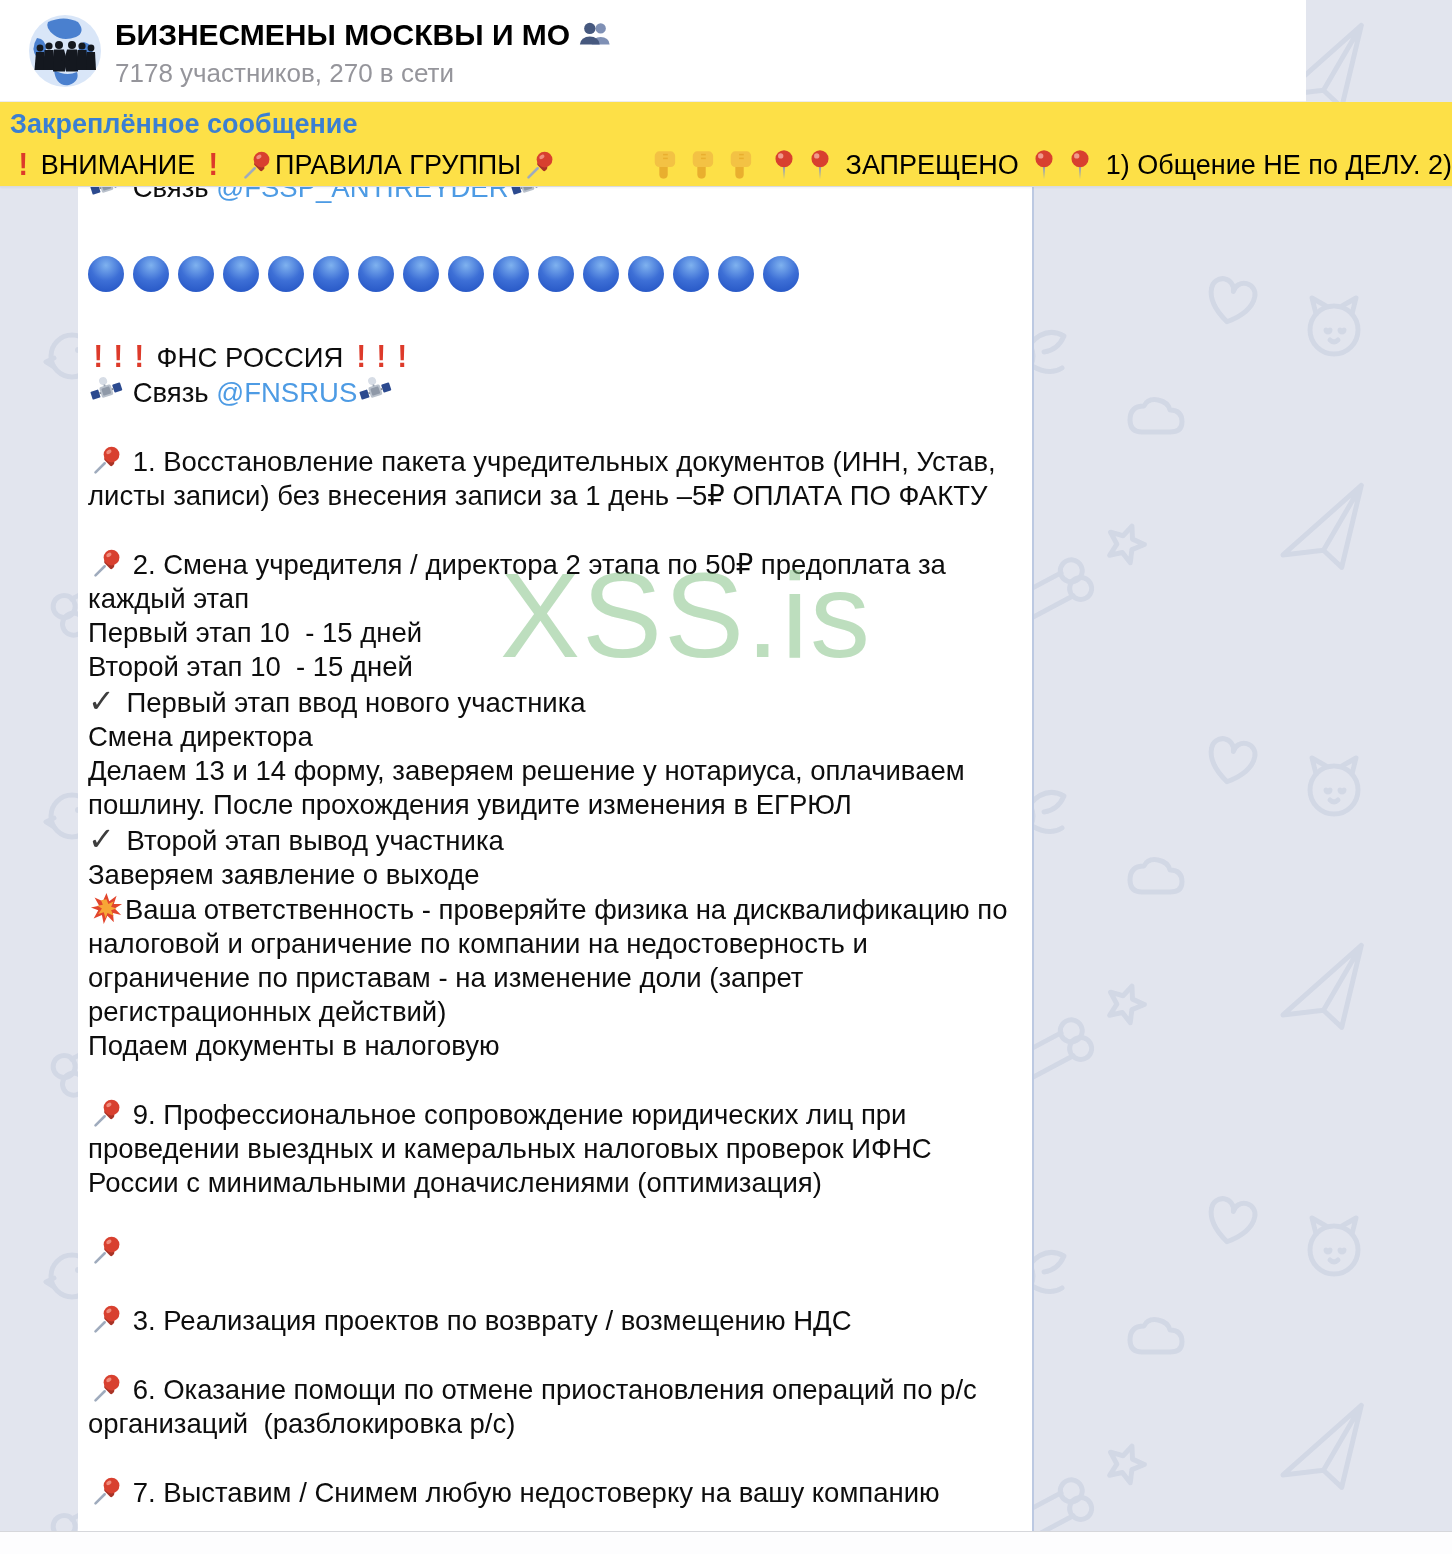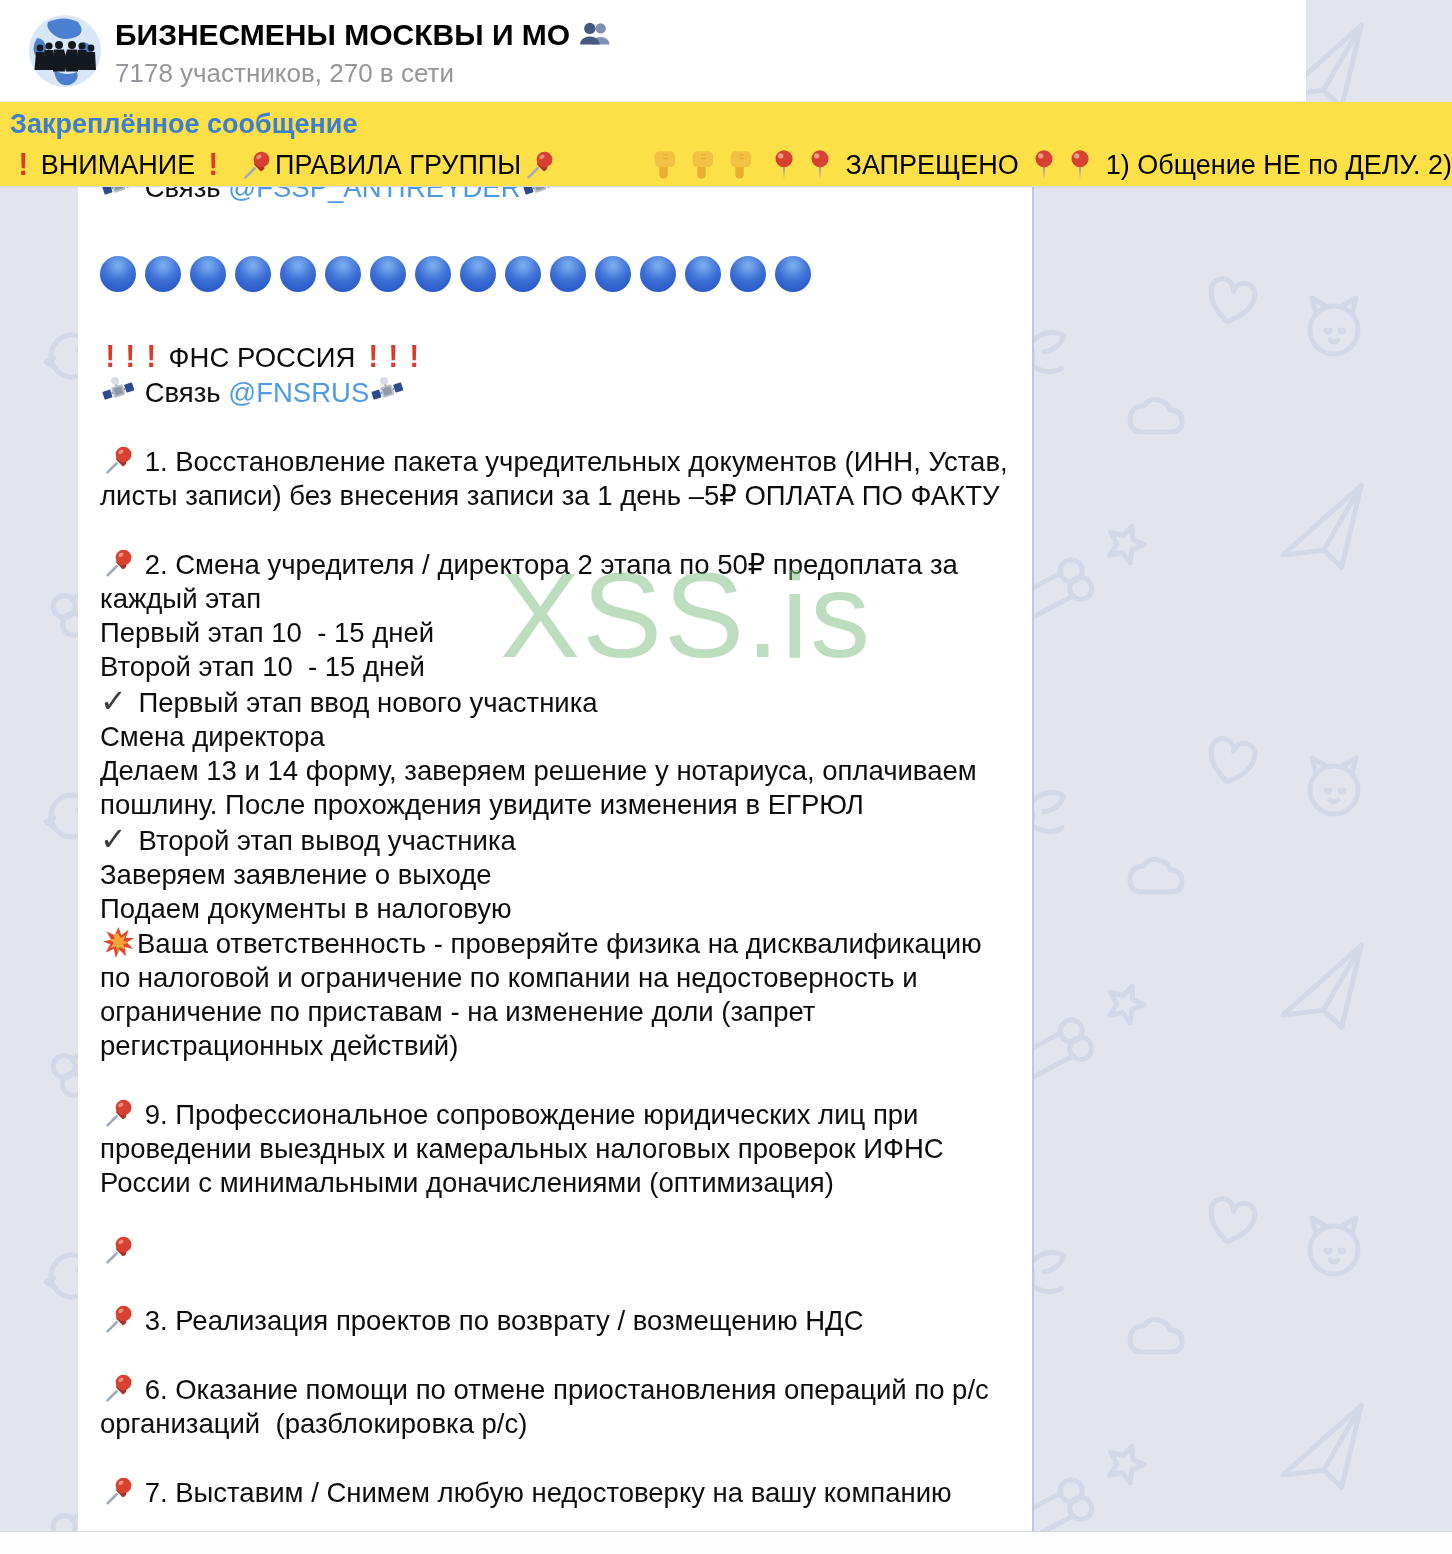--- a/index.html
+++ b/index.html
@@ -13,21 +13,21 @@
     font-size:30px;font-weight:700;color:#000;}
   .subtitle{position:absolute;left:115px;top:58px;font-size:26px;color:#95959b;text-align:right;}
   
   .pinned{position:absolute;left:0;top:102px;width:1452px;height:84px;background:#fde047;
     border-bottom:1px solid #d9dade;box-shadow:0 1px 2px rgba(0,0,0,.05);z-index:30;}
   .pinned-label{margin:7px 0 0 10px;font-size:27px;font-weight:600;}
   .pinned-preview{margin-top:5px;padding-left:13px;font-size:27px;color:#000;
     display:flex;align-items:center;white-space:pre;overflow:hidden;height:40px;}
   
   .msg-col{position:absolute;left:78px;top:186px;width:956px;height:1345px;background:#ffffff;
-    border-right:2px solid #bcc9e2;box-sizing:border-box;padding:0 16px 0 22px;z-index:10;}
+    border-right:2px solid #bcc9e2;box-sizing:border-box;padding:0 16px 0 10px;z-index:10;}
   .bottom-strip{position:absolute;left:0;top:1531px;width:1452px;height:23px;background:#fdfdfe;
     border-top:1px solid #d6d7db;z-index:20;}
   .msg-line{font-size:27.5px;line-height:34px;color:#0d0d0d;white-space:pre-wrap;}
   .blank{height:34px;}
   .clipped{height:18px;overflow:hidden;position:relative;}
   .clipped .msg-line{margin-top:-16px;white-space:nowrap;}
   .circles-row{display:flex;gap:9px;margin:18px 0 14px 0;}
   .blue-circle{width:36px;height:36px;border-radius:50%;
     background:radial-gradient(circle at 50% 26%,#7fb2ef 0%,#3d6fd6 48%,#1f4fc0 100%);}
   .link{cursor:pointer;}
@@ -255,25 +255,25 @@
             <circle cx="23.5" cy="11.5" r="8.6" fill="#d8402f"></circle>
             <ellipse cx="20.6" cy="8.6" rx="3.1" ry="2" fill="#ef8d7e" transform="rotate(-32 20.6 8.6)"></ellipse>
           </svg></span><span> 2. Смена учредителя / директора 2 этапа по 50₽ предоплата за каждый этап</span></div>
       <div class="msg-line"><span>Первый этап 10  - 15 дней</span></div>
       <div class="msg-line"><span>Второй этап 10  - 15 дней</span></div>
       <div class="msg-line"><span class="ic-check">✓</span><span> Первый этап ввод нового участника</span></div>
       <div class="msg-line"><span>Смена директора</span></div>
       <div class="msg-line"><span>Делаем 13 и 14 форму, заверяем решение у нотариуса, оплачиваем пошлину. После прохождения увидите изменения в ЕГРЮЛ</span></div>
       <div class="msg-line"><span class="ic-check">✓</span><span> Второй этап вывод участника</span></div>
       <div class="msg-line"><span>Заверяем заявление о выходе</span></div>
-      <div class="msg-line"><span>Подаем документы в налоговую</span></div>
       <div class="msg-line"><span class="ic"><svg width="33" height="33" viewBox="0 0 36 36">
             <polygon fill="#e2452d" points="18,1 21,10 29,4 26,13 35,13 27,18 34,25 25,23 26,33 19,26 15,35 13,25 4,29 9,20 1,17 10,15 5,6 14,10"></polygon>
             <polygon fill="#f7a636" points="18,8 20,13 26,10 23,16 29,18 23,20 26,26 19,23 17,29 15,22 9,24 13,18 8,15 14,14 12,9"></polygon>
           </svg></span><span>Ваша ответственность - проверяйте физика на дисквалификацию по налоговой и ограничение по компании на недостоверность и ограничение по приставам - на изменение доли (запрет регистрационных действий)</span></div>
+      <div class="msg-line"><span>Подаем документы в налоговую</span></div>
       <div class="blank"></div>
       <div class="msg-line"><span class="ic"><svg width="33" height="33" viewBox="0 0 36 36">
             <line x1="6" y1="31" x2="16" y2="21" stroke="#9fabbd" stroke-width="2.8" stroke-linecap="round"></line>
             <rect x="15" y="15.5" width="12" height="6" rx="2" fill="#a93326" transform="rotate(45 21 18.5)"></rect>
             <circle cx="23.5" cy="11.5" r="8.6" fill="#d8402f"></circle>
             <ellipse cx="20.6" cy="8.6" rx="3.1" ry="2" fill="#ef8d7e" transform="rotate(-32 20.6 8.6)"></ellipse>
           </svg></span><span> 9. Профессиональное сопровождение юридических лиц при проведении выездных и камеральных налоговых проверок ИФНС России с минимальными доначислениями (оптимизация)</span></div>
       <div class="blank"></div>
       <div class="msg-line"><span class="ic"><svg width="33" height="33" viewBox="0 0 36 36">
             <line x1="6" y1="31" x2="16" y2="21" stroke="#9fabbd" stroke-width="2.8" stroke-linecap="round"></line>

